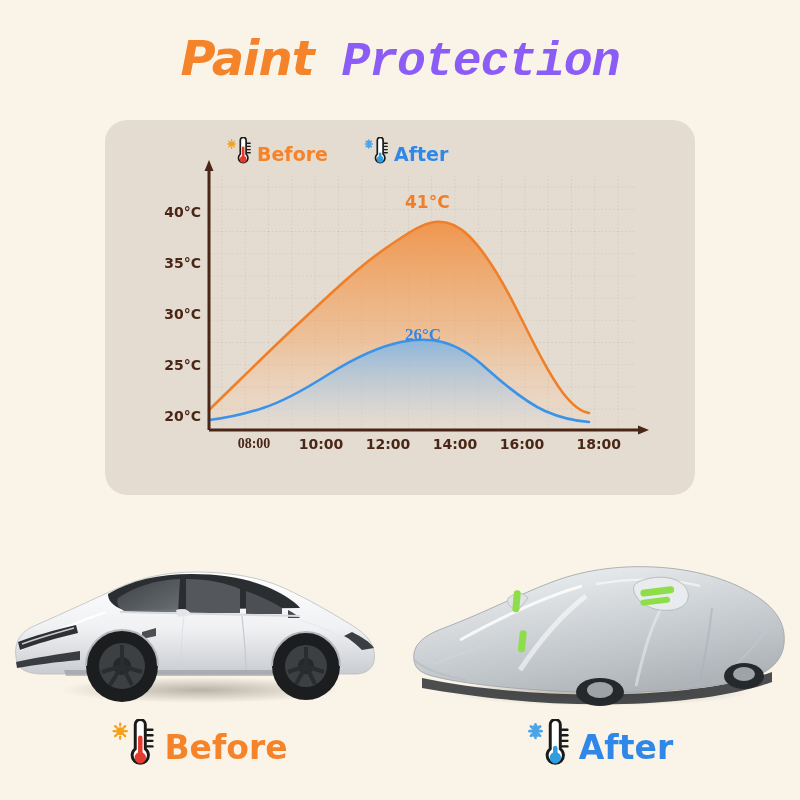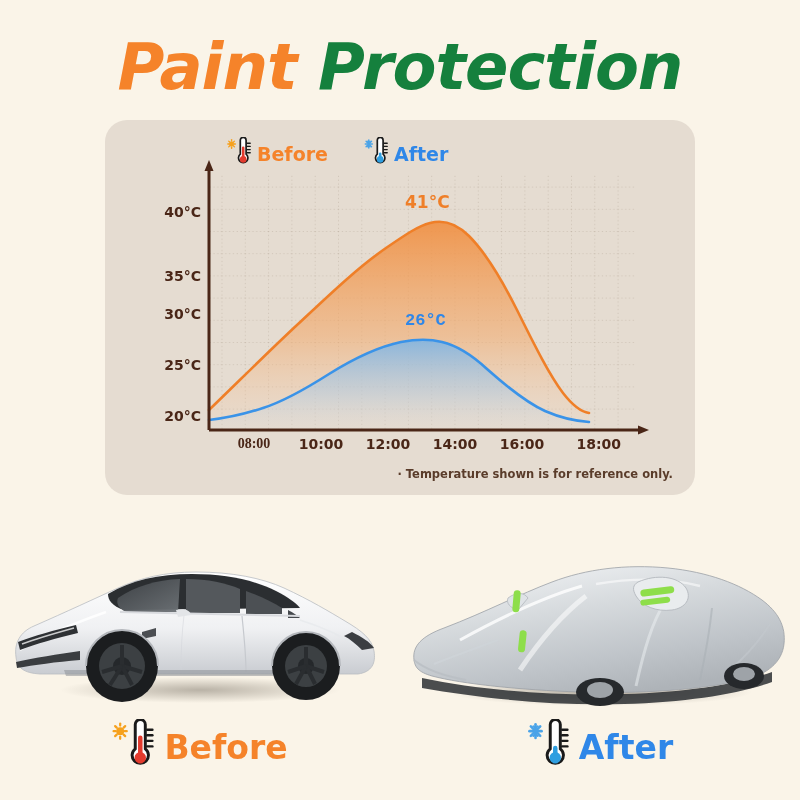--- a/index.html
+++ b/index.html
@@ -18,28 +18,28 @@
   
   .title-wrap {
     position: absolute;
     top: 30px;
     left: 0;
     width: 800px;
     text-align: center;
     white-space: nowrap;
   }
   .title-word {
-    font-size: 64px;
+    font-size: 48px;
     font-weight: bold;
     font-style: italic;
     letter-spacing: -1px;
     font-family: "DejaVu Sans", sans-serif;
   }
   .title-accent { color: #f5832a; }
-  .title-main { color: #15803d; }
+  .title-main { color: #8b5cf6; font-family: Liberation Mono, monospace; }
 
   
   .chart-card {
     position: absolute;
     left: 105px;
     top: 120px;
     width: 590px;
     height: 375px;
     background: #e5dcd1;
     border-radius: 22px;
@@ -264,39 +264,38 @@
       <g>
         <line x1="104" y1="310" x2="104" y2="48" stroke="#4a2617" stroke-width="3"></line>
         <polygon points="104,40 99.5,51 108.5,51" fill="#4a2617"></polygon>
         <line x1="104" y1="310" x2="536" y2="310" stroke="#4a2617" stroke-width="3"></line>
         <polygon points="544,310 533,305.5 533,314.5" fill="#4a2617"></polygon>
       </g>
     </svg>
 
     
     <div style="position:absolute;left:300px;top:72px;font-size:17px;font-weight:bold;color:#ef7f28;font-family:'DejaVu Sans',sans-serif;">41°C</div>
-    <div style="position:absolute;left:300px;top:191px;font-size:17px;font-weight:bold;color:#2f87e8;font-family:Liberation Mono, monospace;">26°C</div>
+    <div style="position:absolute;left:300px;top:205px;font-size:17px;font-weight:bold;color:#2f87e8;font-family:Liberation Serif, serif;">26°C</div>
 
     
     <div class="y-label" style="top:84px;">40°C</div>
-    <div class="y-label" style="top:135px;margin-top:13px;">35°C</div>
+    <div class="y-label" style="top:135px;">35°C</div>
     <div class="y-label" style="top:186px;">30°C</div>
     <div class="y-label" style="top:237px;">25°C</div>
     <div class="y-label" style="top:288px;">20°C</div>
 
     
     <div class="x-label" style="left:117px;font-family:Liberation Serif, serif;">08:00</div>
     <div class="x-label" style="left:184px;">10:00</div>
     <div class="x-label" style="left:251px;">12:00</div>
     <div class="x-label" style="left:318px;">14:00</div>
     <div class="x-label" style="left:385px;text-align:center;">16:00</div>
     <div class="x-label" style="left:452px;text-align:right;">18:00</div>
   </div>
 
-  <div class="footnote">· Temperature shown is for reference only.</div>
 </div>
 
 <div class="cars">
 
   <div class="car-slot car-left">
     <svg width="400" height="190" viewBox="0 0 400 190">
       <defs>
         <linearGradient id="bodyG" x1="0" y1="0" x2="0" y2="1">
           <stop offset="0%" stop-color="#ffffff"></stop>
           <stop offset="55%" stop-color="#f0f1f3"></stop>

